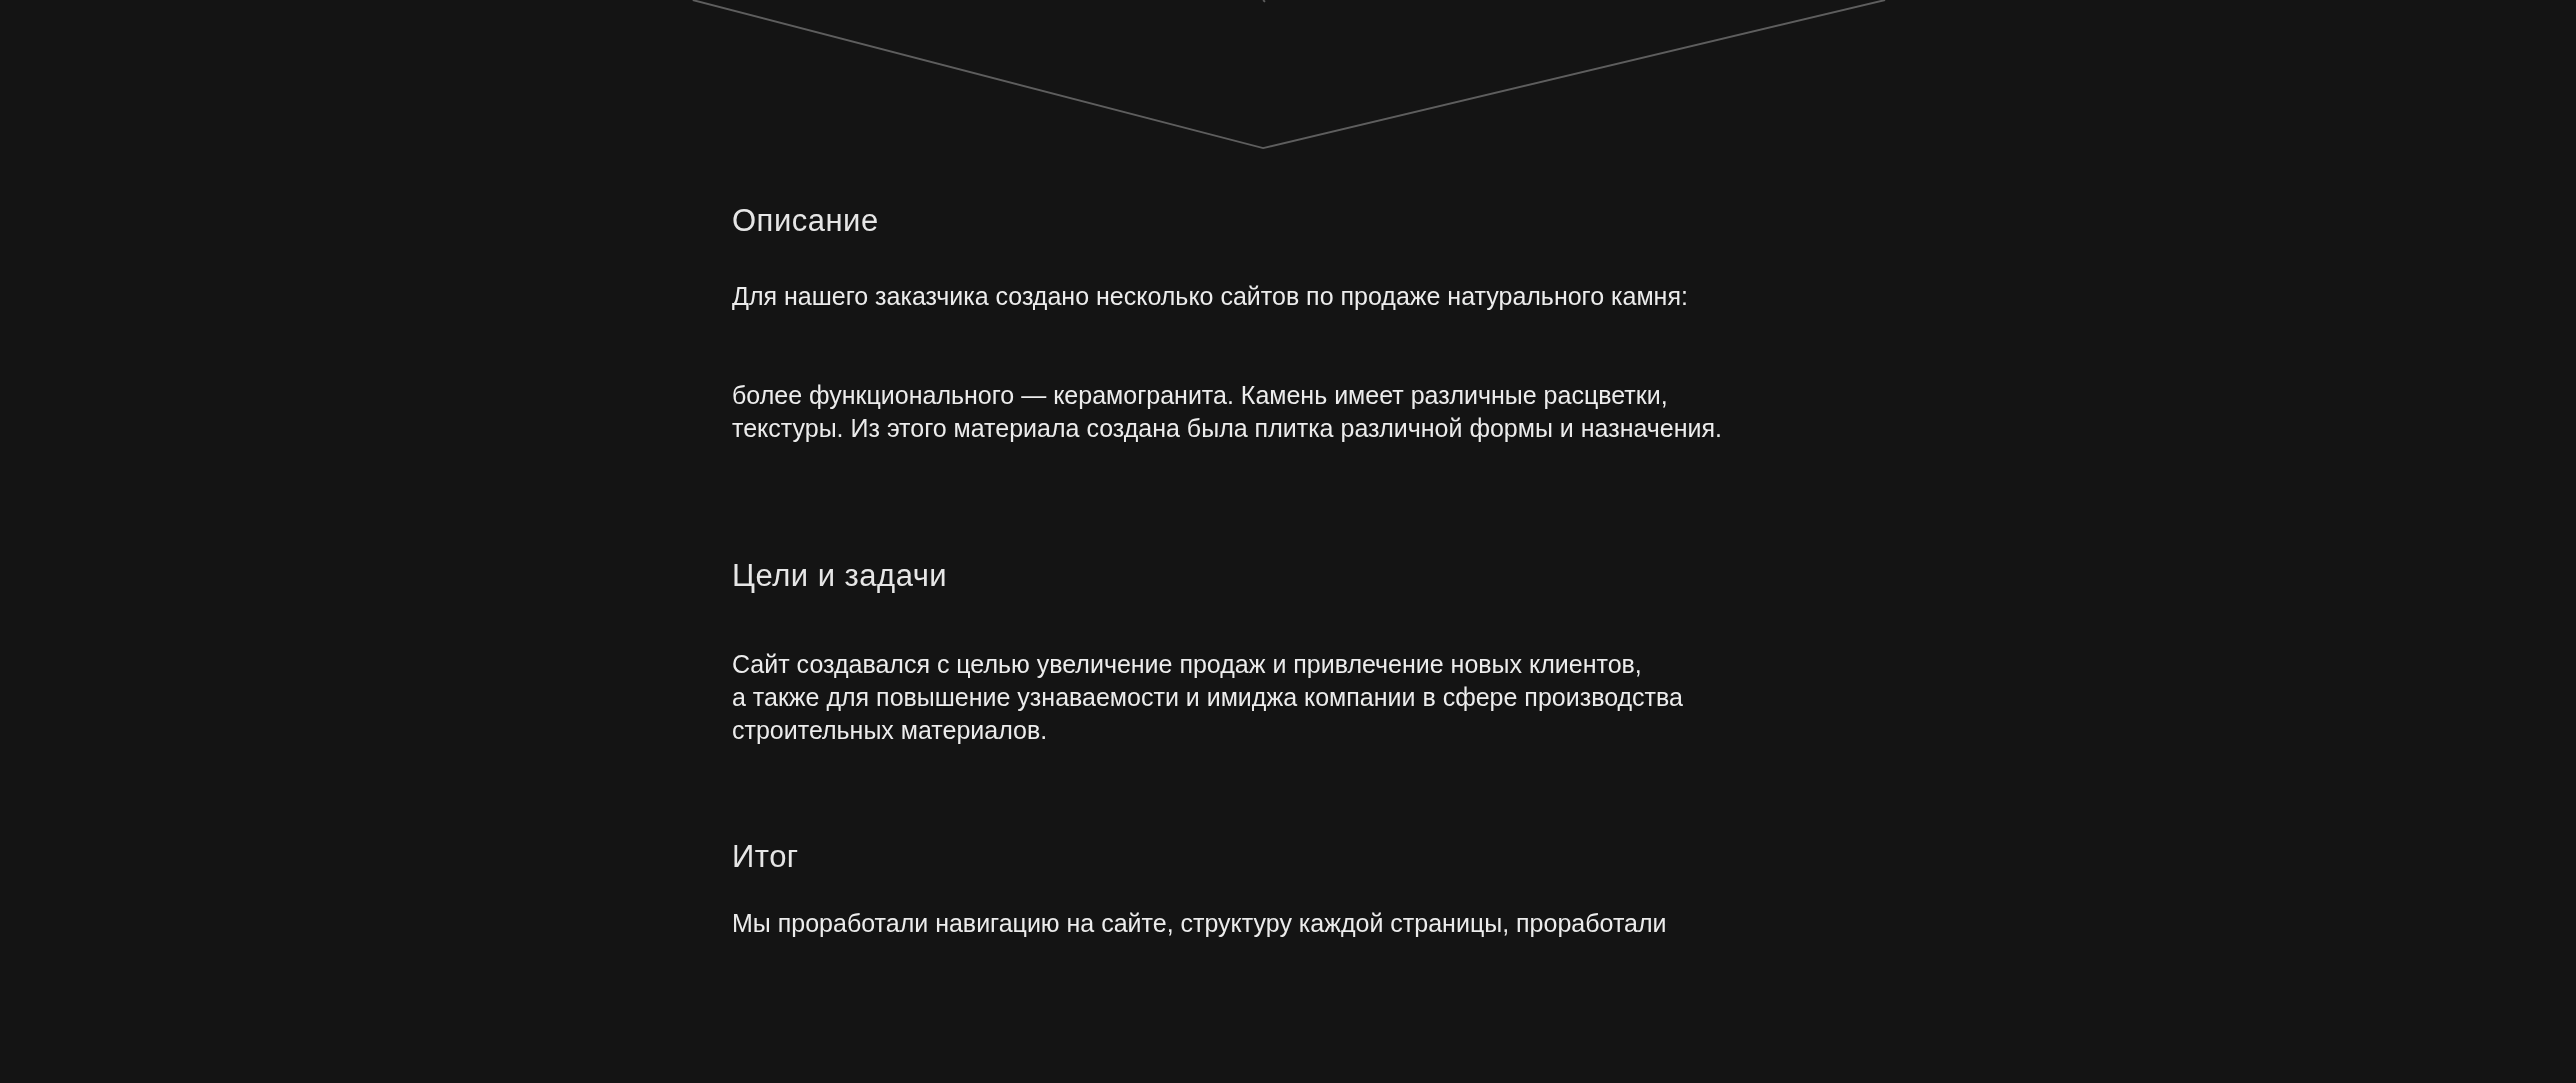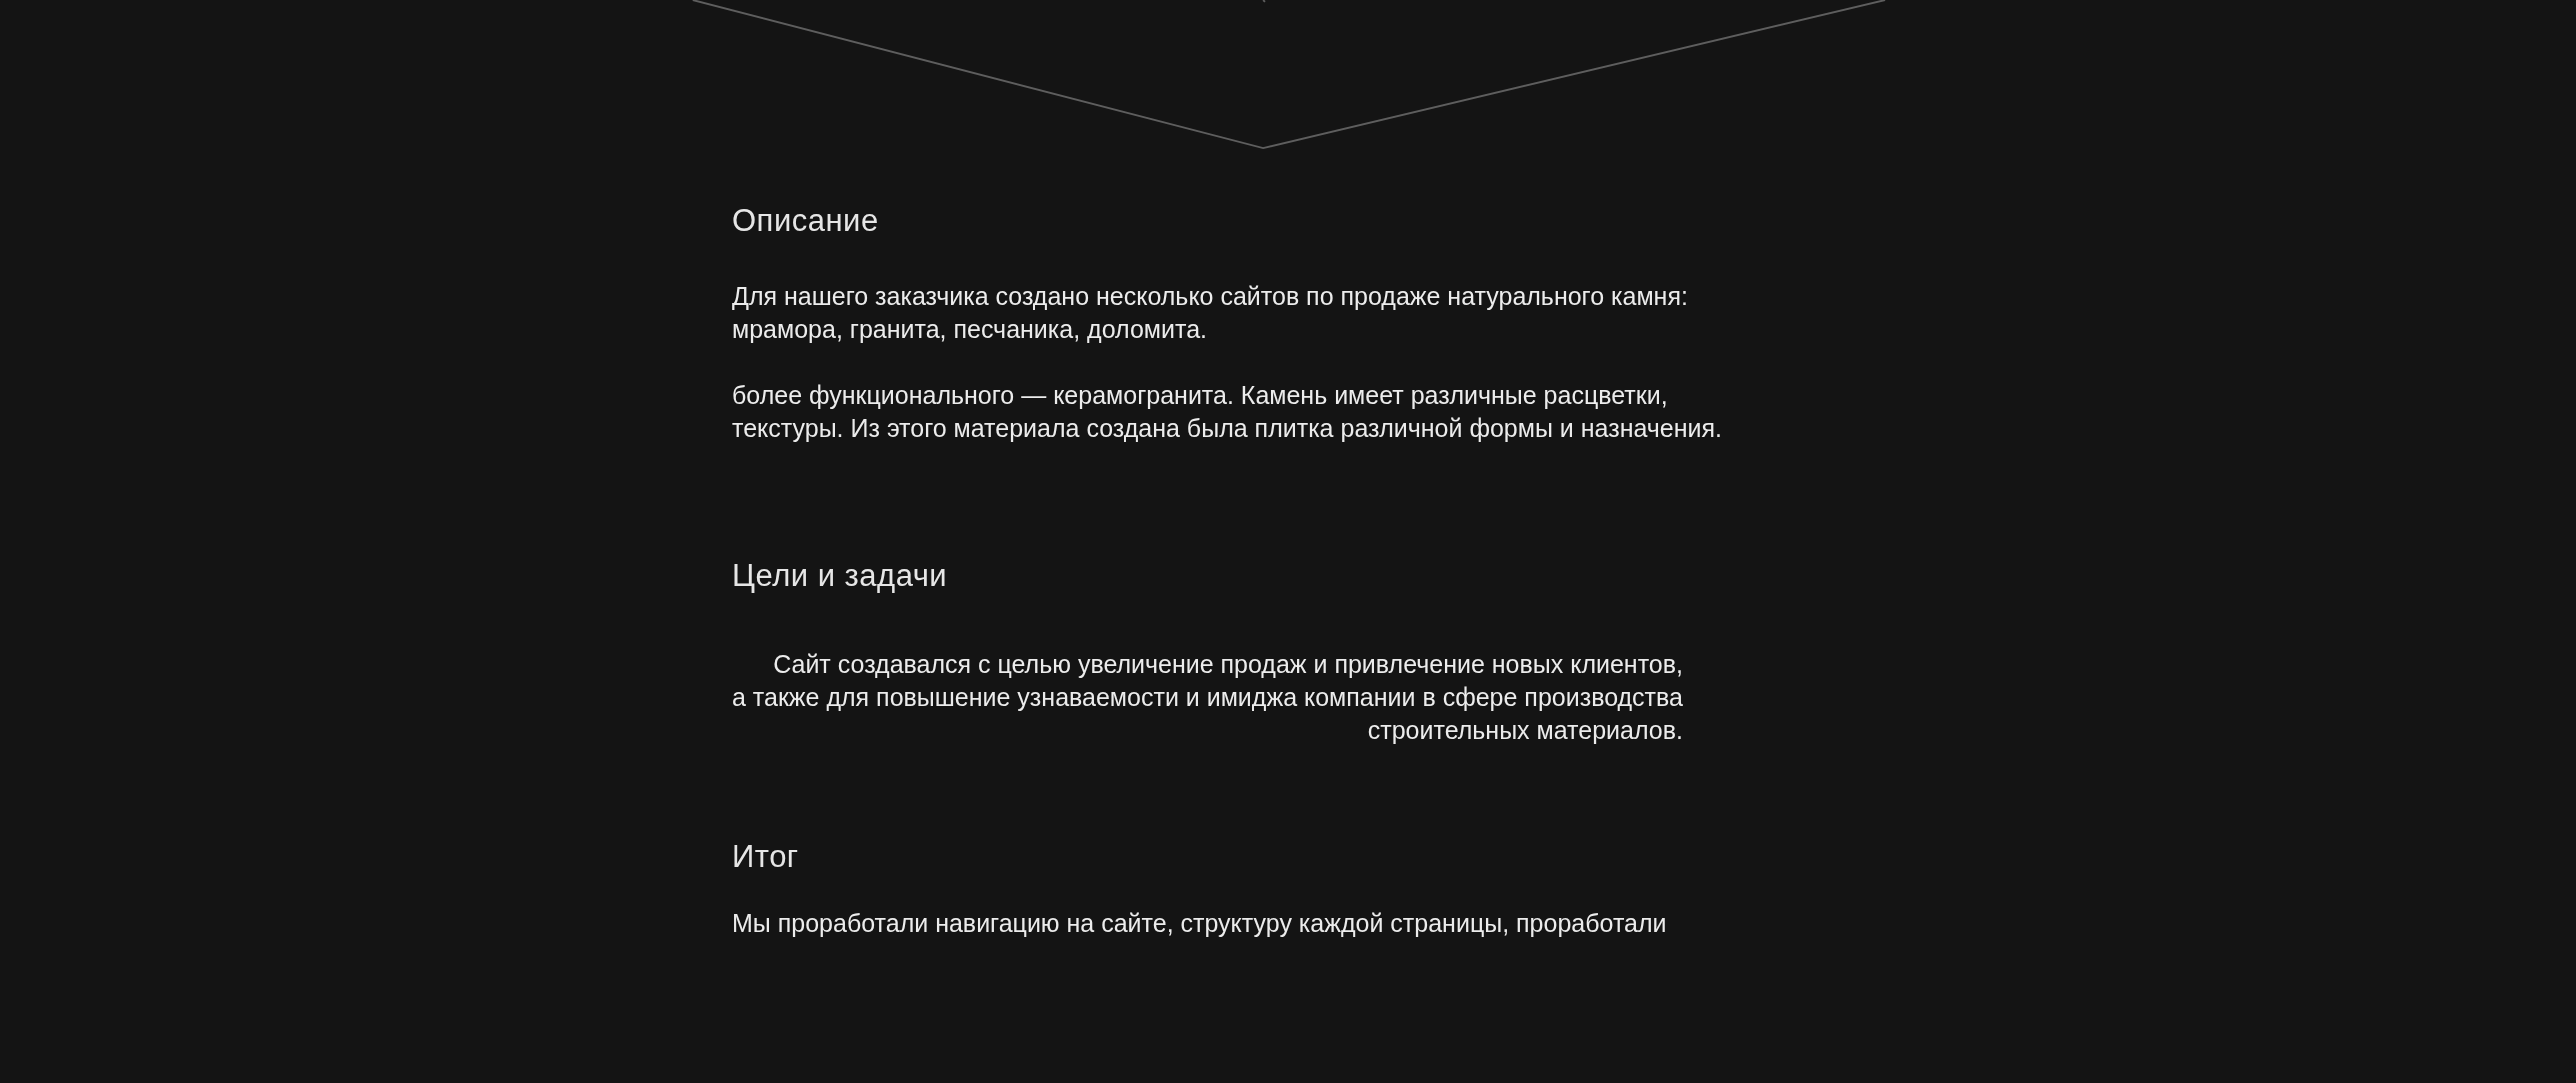--- a/index.html
+++ b/index.html
@@ -60,31 +60,30 @@
   <polyline points="753,0 1373,161 2049,0" fill="none" stroke="#5e5e5e" stroke-width="2"></polyline>
   <line x1="1373" y1="0" x2="1375" y2="2" stroke="#5e5e5e" stroke-width="2"></line>
 </svg>
 
 <main class="content">
 
   <section>
     <h2 class="section-title" style="top:201px;">Описание</h2>
     <p class="para" style="top:280px;">
       <span class="line">Для нашего заказчика создано несколько сайтов по продаже натурального камня:</span>
-      <span class="line">мрамора, гранита, песчаника, доломита.</span>
     </p>
     <p class="para" style="top:379px;">
       <span class="line">более функционального — керамогранита. Камень имеет различные расцветки,</span>
       <span class="line">текстуры. Из этого материала создана была плитка различной формы и назначения.</span>
     </p>
   </section>
 
   <section>
     <h2 class="section-title" style="top:556px;">Цели и задачи</h2>
-    <p class="para" style="top:648px;text-align:right;">
+    <p class="para" style="top:648px;">
       <span class="line">Сайт создавался с целью увеличение продаж и привлечение новых клиентов,</span>
       <span class="line">а также для повышение узнаваемости и имиджа компании в сфере производства</span>
       <span class="line">строительных материалов.</span>
     </p>
   </section>
 
   <section>
     <h2 class="section-title" style="top:837px;">Итог</h2>
     <p class="para" style="top:907px;">
       <span class="line">Мы проработали навигацию на сайте, структуру каждой страницы, проработали</span>

